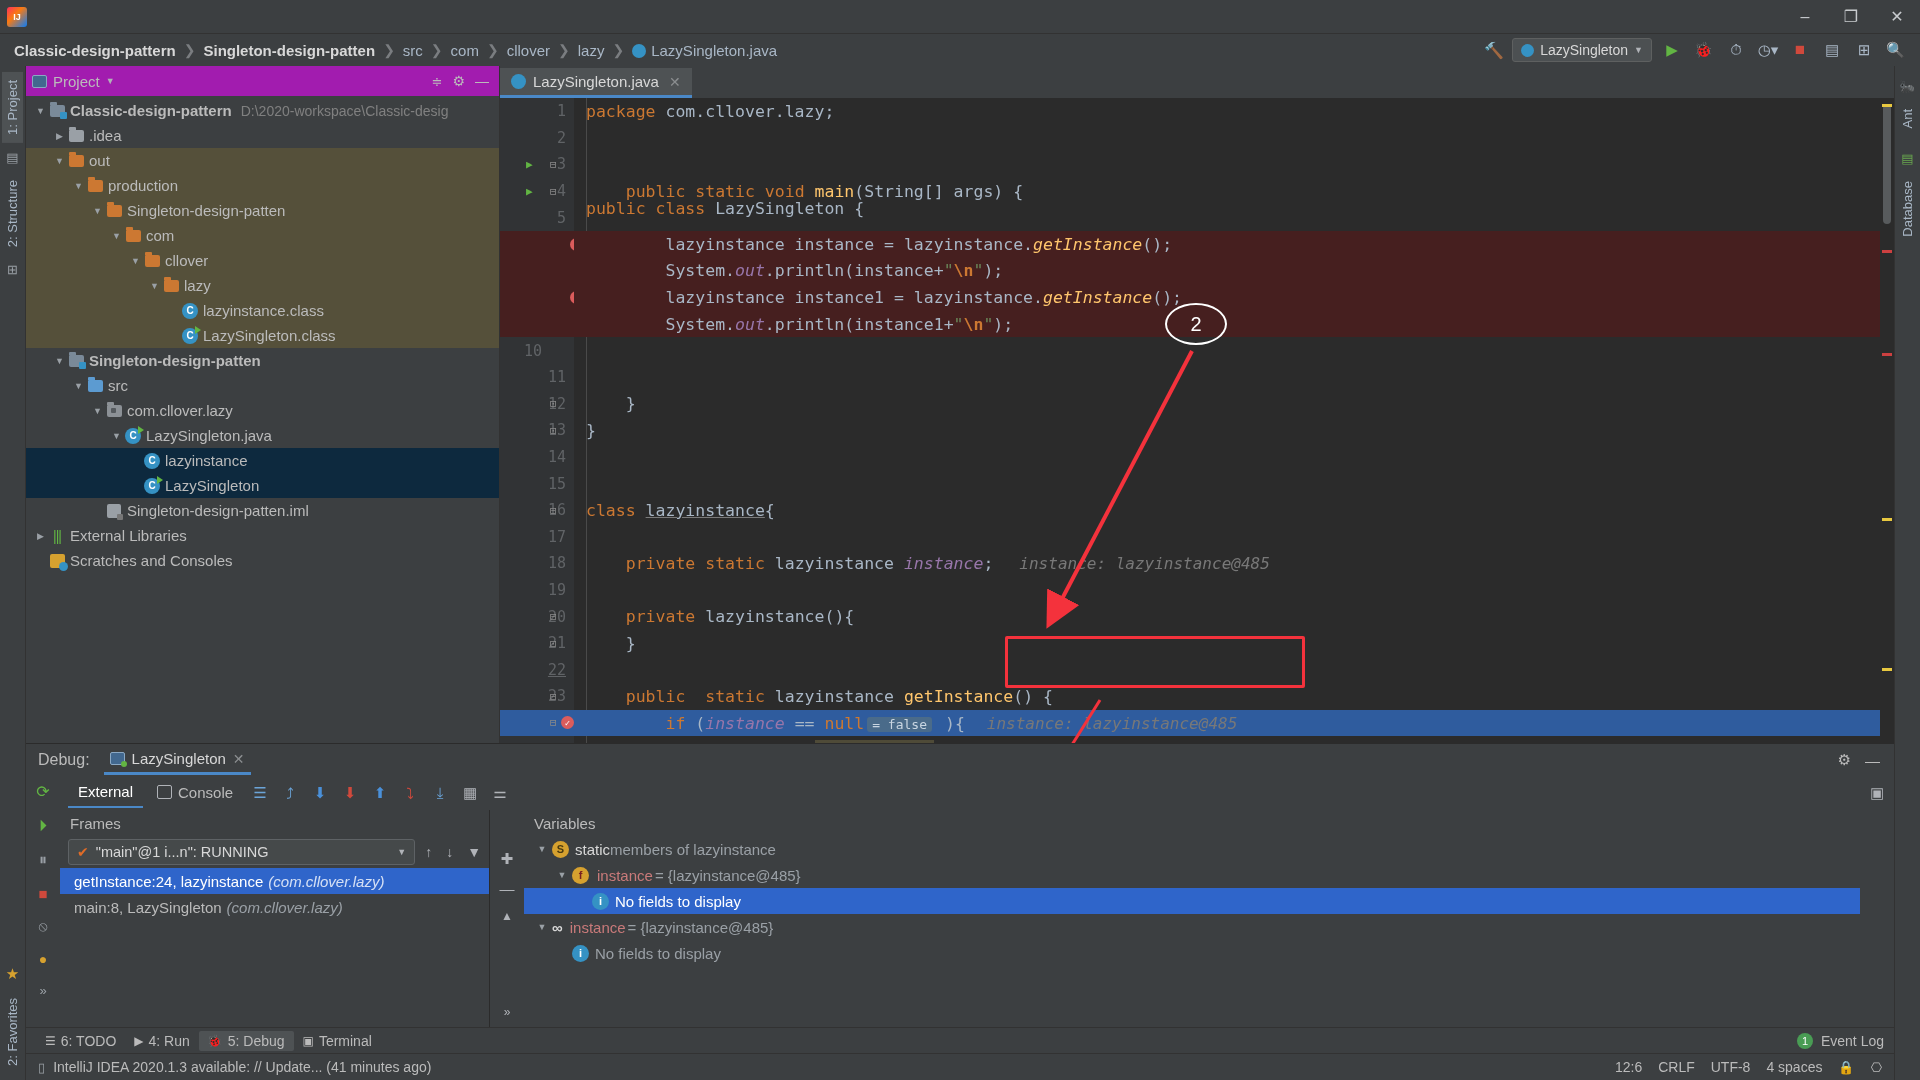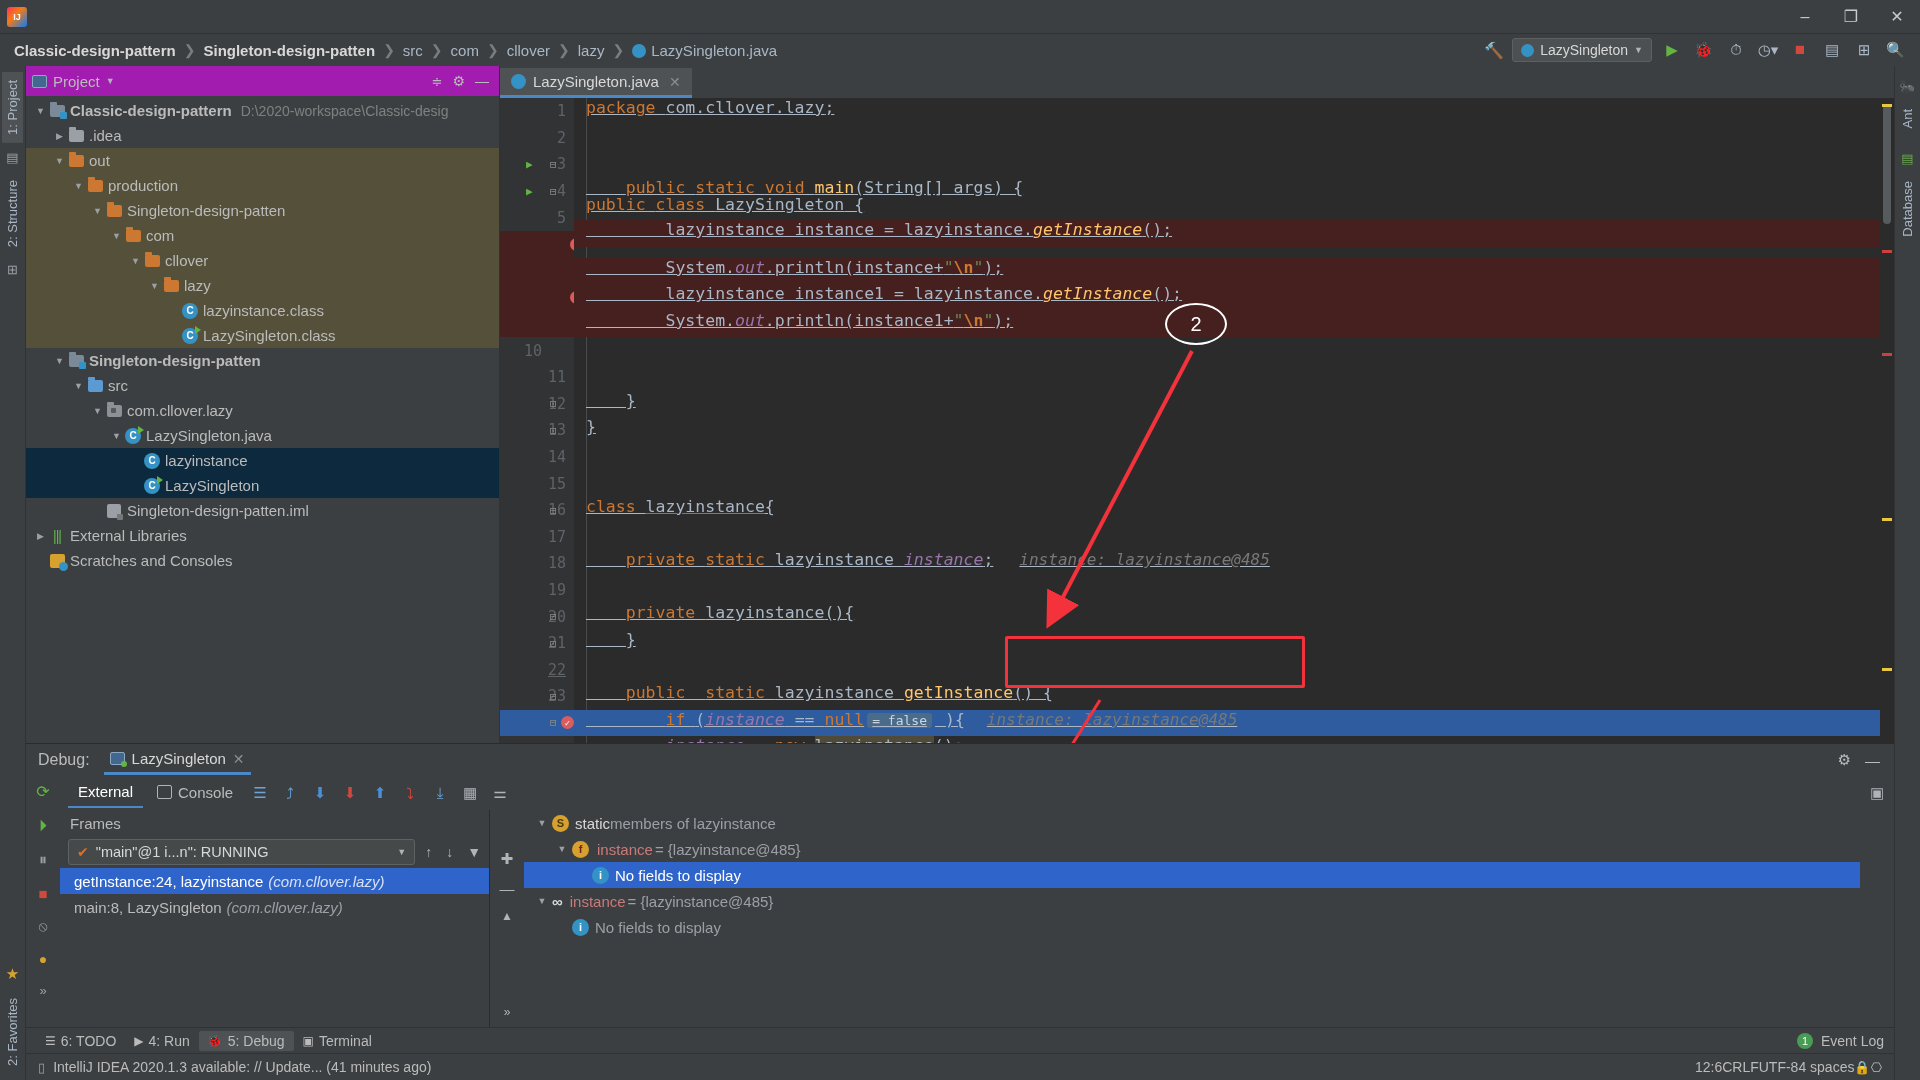--- a/index.html
+++ b/index.html
@@ -181,23 +181,23 @@
   .bpdot {
     width: 13px; height: 13px; border-radius: 50%; background: #db5c5c;
     display: inline-block; position: relative;
   }
   .bpdot::after {
     content: "✓"; position: absolute; inset: 0; color: #fff; font-size: 9px;
     display: flex; align-items: center; justify-content: center;
   }
   .fold { color: #8a8a8a; font-size: 11px; }
   .codeline {
-    height: 26.6px; display: flex; white-space: pre;
+    height: 26.6px; display: flex; align-items: center; white-space: pre;
     font-family: "DejaVu Sans Mono", monospace; font-size: 16.5px; padding-left: 12px;
-    position: relative; color: #a9b7c6; text-decoration: underline;
+    position: relative; color: #a9b7c6;
   }
   .kw { color: #cc7832; } .str { color: #6a8759; } .esc { color: #cc7832; font-weight:bold;}
   .fn { color: #ffc66d; } .fld { color: #9876aa; font-style: italic; } .plain { color: #a9b7c6; } .italic { font-style: italic; }
   .underline-wavy { text-decoration: underline; text-decoration-style: solid; text-decoration-color:#7a7a7a;}
   .inlay {
     color: #787878; font-style: italic; font-family: "DejaVu Sans Mono", monospace; font-size: 16px;
   }
   .inlay-chip {
     background: #4a6b8a; color: #c9d6e2; border-radius: 3px; padding: 0 5px; font-size: 13px;
     font-style: normal; margin: 0 3px;
@@ -290,21 +290,21 @@
   .tw-item.active { background: #4e5254; border-radius: 2px; }
   .tw-right { margin-left: auto; display: flex; align-items: center; gap: 8px; }
   .evt-badge {
     width: 16px; height: 16px; border-radius: 50%; background: #499c54; color: #fff;
     font-size: 11px; display: flex; align-items: center; justify-content: center;
   }
   .statusbar {
     height: 27px; flex: 0 0 27px; background: #3c3f41; display: flex; align-items: center;
     padding: 0 12px; font-size: 14px; color: #bbbbbb; border-top: 1px solid #323232;
   }
-  .sb-right { margin-left: auto; display: flex; align-items: center; }
+  .sb-right { margin-left: auto; display: flex; align-items: center; gap: 16px; }
 </style>
 </head>
 <body>
 
 <div class="app">
 
   <div class="titlebar">
     <div class="ij-logo"></div>
     <div class="win-ctrl">
       <div class="win-btn">–</div>
@@ -620,21 +620,21 @@
                   <span>25</span>
                 </div>
               </div>
             <div class="code-area" id="codearea">
               <div class="indent-guide" style="left:12px;"></div>
             <div class="codeline" style="position: absolute; left: 0px; right: 0px; top: 0px;"><span style="position: relative;"><span class="kw">package </span><span class="plain">com.cllover.lazy</span><span class="plain">;</span></span></div>
                 <div class="codeline" style="position: absolute; left: 0px; right: 0px; top: 26.6px;"><span style="position: relative;"></span></div>
                 <div class="codeline" style="position: absolute; left: 0px; right: 0px; top: 59px; margin-top: 38px;"><span style="position: relative;"><span class="kw">public </span><span class="kw">class </span><span class="plain">LazySingleton</span><span class="plain"> {</span></span></div>
                 <div class="codeline" style="position: absolute; left: 0px; right: 0px; top: 79.8px;"><span style="position: relative;"><span class="plain">    </span><span class="kw">public </span><span class="kw">static </span><span class="kw">void </span><span class="fn">main</span><span class="plain">(String[] args) {</span></span></div>
                 <div class="codeline" style="position: absolute; left: 0px; right: 0px; top: 106.4px;"><span style="position: relative;"></span></div>
-                <div class="codeline" style="position: absolute; left: 0px; right: 0px; top: 122px;"><div class="grow bp" style="top: 0px; left: 0px; right: 0px;"></div><span style="position: relative;"><span class="plain">        lazyinstance instance = lazyinstance.</span><span class="fn italic">getInstance</span><span class="plain">();</span></span></div>
+                <div class="codeline" style="position: absolute; left: 0px; right: 0px; top: 133px;"><div class="grow bp" style="top: 0px; left: 0px; right: 0px;"></div><span style="position: relative;"><span class="plain">        lazyinstance instance = lazyinstance.</span><span class="fn italic">getInstance</span><span class="plain">();</span></span></div>
                 <div class="codeline" style="position: absolute; left: 0px; right: 0px; top: 159.6px;"><div class="grow bp" style="top: 0px; left: 0px; right: 0px;"></div><span style="position: relative;"><span class="plain">        System.</span><span class="fld">out</span><span class="plain">.println(instance+</span><span class="str">"</span><span class="esc">\n</span><span class="str">"</span><span class="plain">);</span></span></div>
                 <div class="codeline" style="position: absolute; left: 0px; right: 0px; top: 186.2px;"><div class="grow bp" style="top: 0px; left: 0px; right: 0px;"></div><span style="position: relative;"><span class="plain">        lazyinstance instance1 = lazyinstance.</span><span class="fn italic">getInstance</span><span class="plain">();</span></span></div>
                 <div class="codeline" style="position: absolute; left: 0px; right: 0px; top: 212.8px;"><div class="grow bp" style="top: 0px; left: 0px; right: 0px;"></div><span style="position: relative;"><span class="plain">        System.</span><span class="fld">out</span><span class="plain">.println(instance1+</span><span class="str">"</span><span class="esc">\n</span><span class="str">"</span><span class="plain">);</span></span></div>
                 <div class="codeline" style="position: absolute; left: 0px; right: 0px; top: 239.4px;"><span style="position: relative;"></span></div>
                 <div class="codeline" style="position: absolute; left: 0px; right: 0px; top: 266px;"><span style="position: relative;"></span></div>
                 <div class="codeline" style="position: absolute; left: 0px; right: 0px; top: 292.6px;"><span style="position: relative;"><span class="plain">    }</span></span></div>
                 <div class="codeline" style="position: absolute; left: 0px; right: 0px; top: 319.2px;"><span style="position: relative;"><span class="plain">}</span></span></div>
                 <div class="codeline" style="position: absolute; left: 0px; right: 0px; top: 345.8px;"><span style="position: relative;"></span></div>
                 <div class="codeline" style="position: absolute; left: 0px; right: 0px; top: 372.4px;"><span style="position: relative;"></span></div>
                 <div class="codeline" style="position: absolute; left: 0px; right: 0px; top: 399px;"><span style="position: relative;"><span class="kw">class </span><span class="plain underline-wavy">lazyinstance</span><span class="plain">{</span></span></div>
@@ -738,20 +738,21 @@
                     </div>
                   </div>
               </div>
               <div class="frames-side">
                 <span style="font-size:15px;color:#b0b3b8;">✚</span>
                 <span style="font-size:15px;color:#b0b3b8;">—</span>
                 <span style="font-size:12px;color:#b0b3b8;">▲</span>
                 <span style="font-size:12px;color:#b0b3b8;margin-top:auto;padding-bottom:8px;">»</span>
               </div>
               <div class="vars-col">
+                <div class="col-head">Variables</div>
                 <div class="vars-list" id="vars">
                     <div class="var-row" style="padding-left: 10px;">
                       <span class="var-arrow">▼</span>
                       <span style="margin: 0px 6px 0px 2px; display: flex; align-items: center;">
                         <span class="ico-static">S</span>
                       </span>
                       <span class="v-static">static</span>
                       <span class="v-dim"> members of lazyinstance</span>
                     </div>
                     <div class="var-row" style="padding-left: 30px;">

